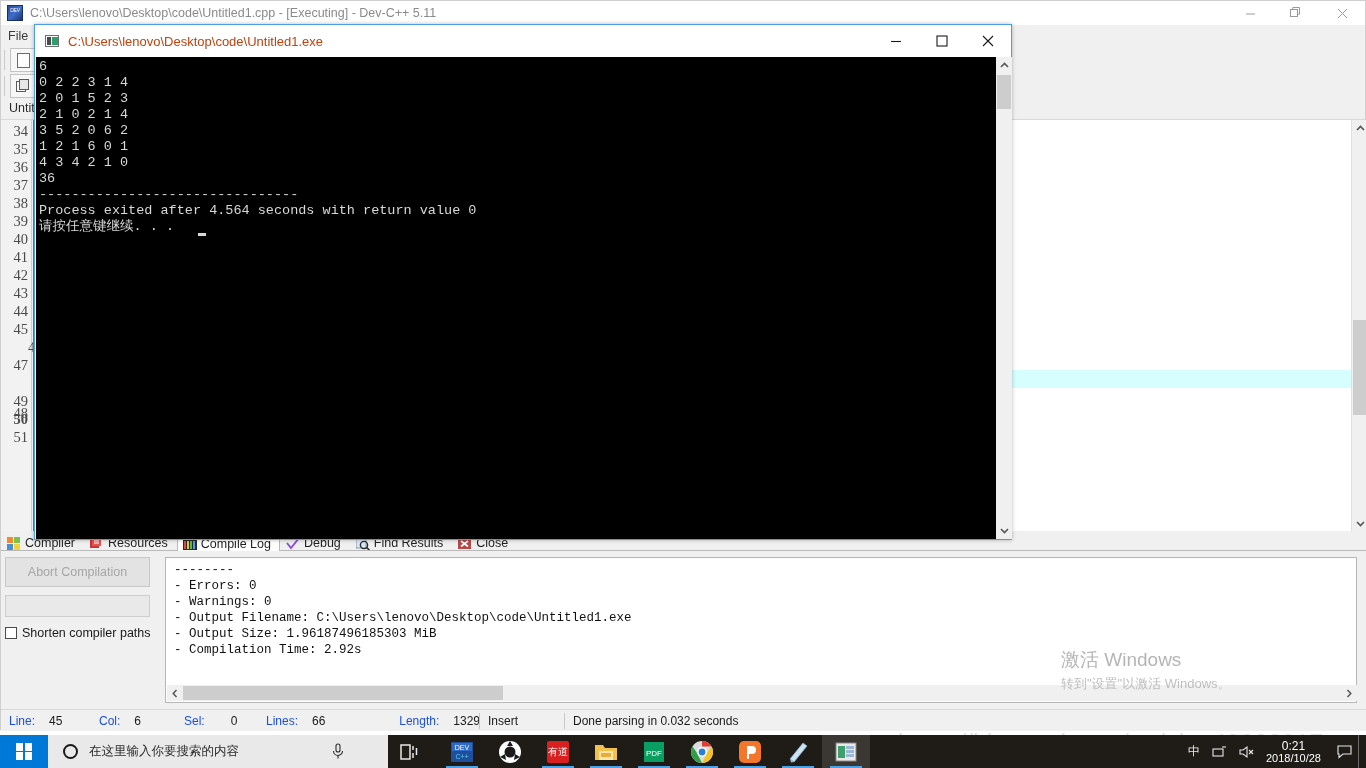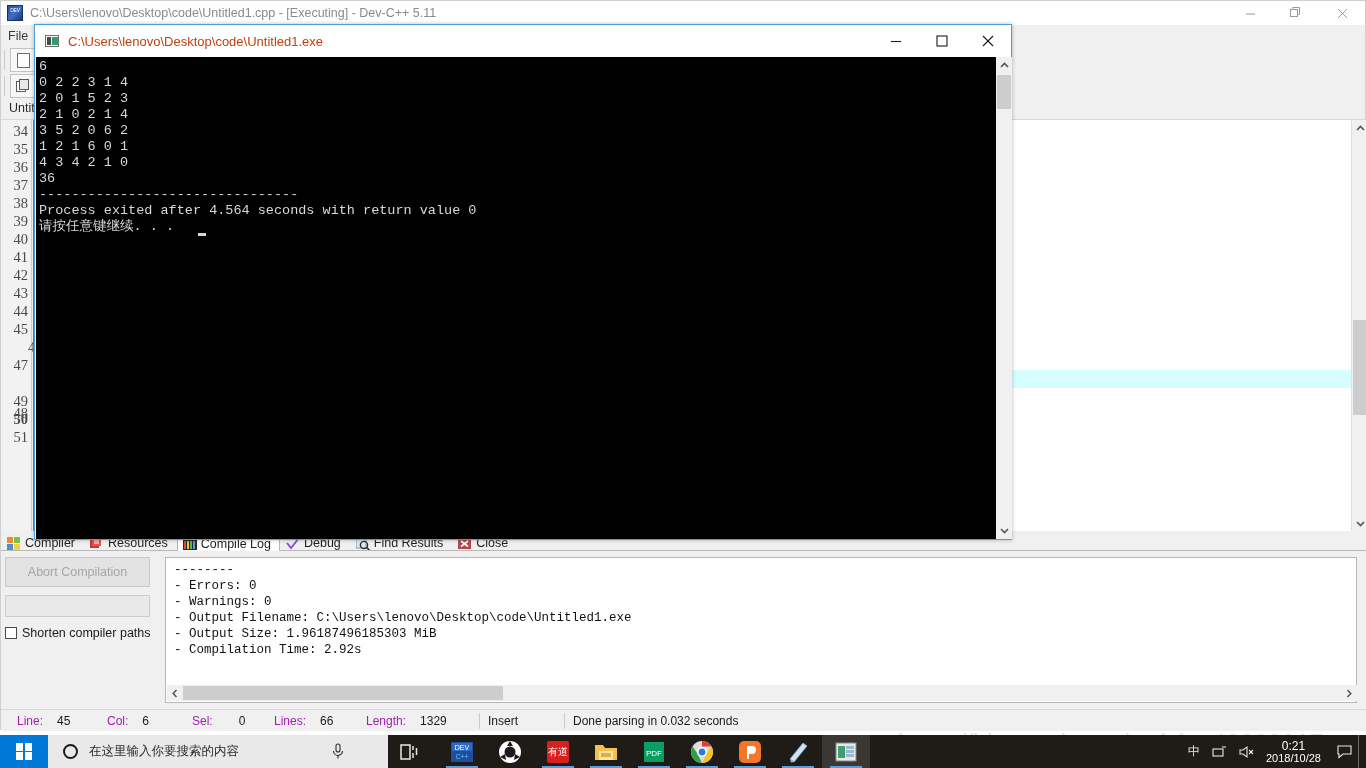--- a/index.html
+++ b/index.html
@@ -165,21 +165,21 @@
   .hs-thumb { position:absolute; height:14px; background:#cdcdcd; }
 
   
   .statusbar {
     position:absolute; left:0; top:708px; width:1366px; height:22px;
     background:#f0f0f0; border-top:1px solid #d8d8d8;
     display:flex; align-items:center; font-size:12px; color:#1a1a1a;
   }
   .sb-cell { position:relative; height:22px; display:flex; align-items:center; padding-left:8px; }
   .sb-sep { position:absolute; right:0; top:3px; width:1px; height:16px; background:#c9c9c9; }
-  .sb-k { color:#a21caf;margin-left:8px; }
+  .sb-k { color:#1d4ed8; }
   .sb-v { margin-left:14px; color:#1a1a1a; }
 
   
   .winmark {
     position:absolute; left:1060px; top:646px; width:300px;
     text-align:left; color:#b9b9b9; pointer-events:none;
   }
   .winmark .l1 { font-size:19px; color:#b5b5b5; }
   .winmark .l2 { font-size:13px; color:#bdbdbd; margin-top:2px; }
 
@@ -472,34 +472,38 @@
         <span class="sb-v">6</span>
       </div>
       <div class="sb-cell" style="width:82px;gap:12px;">
         <span class="sb-k">Sel:</span>
         <span class="sb-v">0</span>
       </div>
       <div class="sb-cell" style="width:92px;">
         <span class="sb-k">Lines:</span>
         <span class="sb-v">66</span>
       </div>
-      <div class="sb-cell" style="width:130px;">
+      <div class="sb-cell" style="width:130px;justify-content:flex-end;">
         <span class="sb-k">Length:</span>
         <span class="sb-v">1329</span>
         <span class="sb-sep"></span>
       </div>
       <div class="sb-cell" style="width:85px;">
         <span>Insert</span>
         <span class="sb-sep"></span>
       </div>
       <div class="sb-cell" style="flex:1;">
         <span>Done parsing in 0.032 seconds</span>
       </div>
     </div>
 
+    <div class="winmark">
+      <div class="l1">激活 Windows</div>
+      <div class="l2">转到"设置"以激活 Windows。</div>
+    </div>
   </div>
 
   <div class="console">
     <div class="console-title">
       <span class="con-icon"></span>
       <span class="con-title-text">C:\Users\lenovo\Desktop\code\Untitled1.exe</span>
       <div class="con-winbtns">
         <div class="con-winbtn">
           <svg width="12" height="12" viewBox="0 0 12 12">
               <line x1="1" y1="6.5" x2="11" y2="6.5" stroke="#1a1a1a" stroke-width="1.1"></line>

